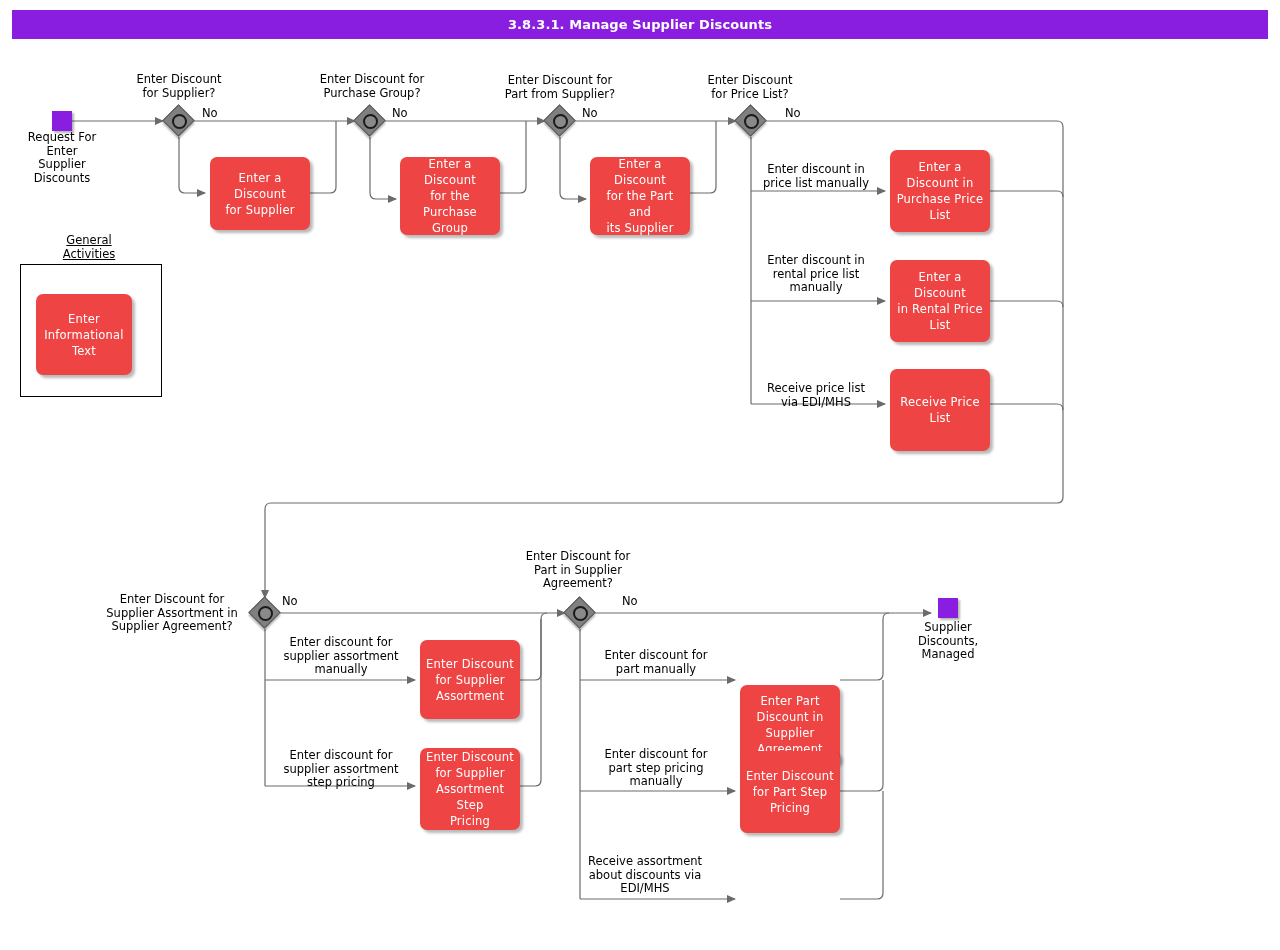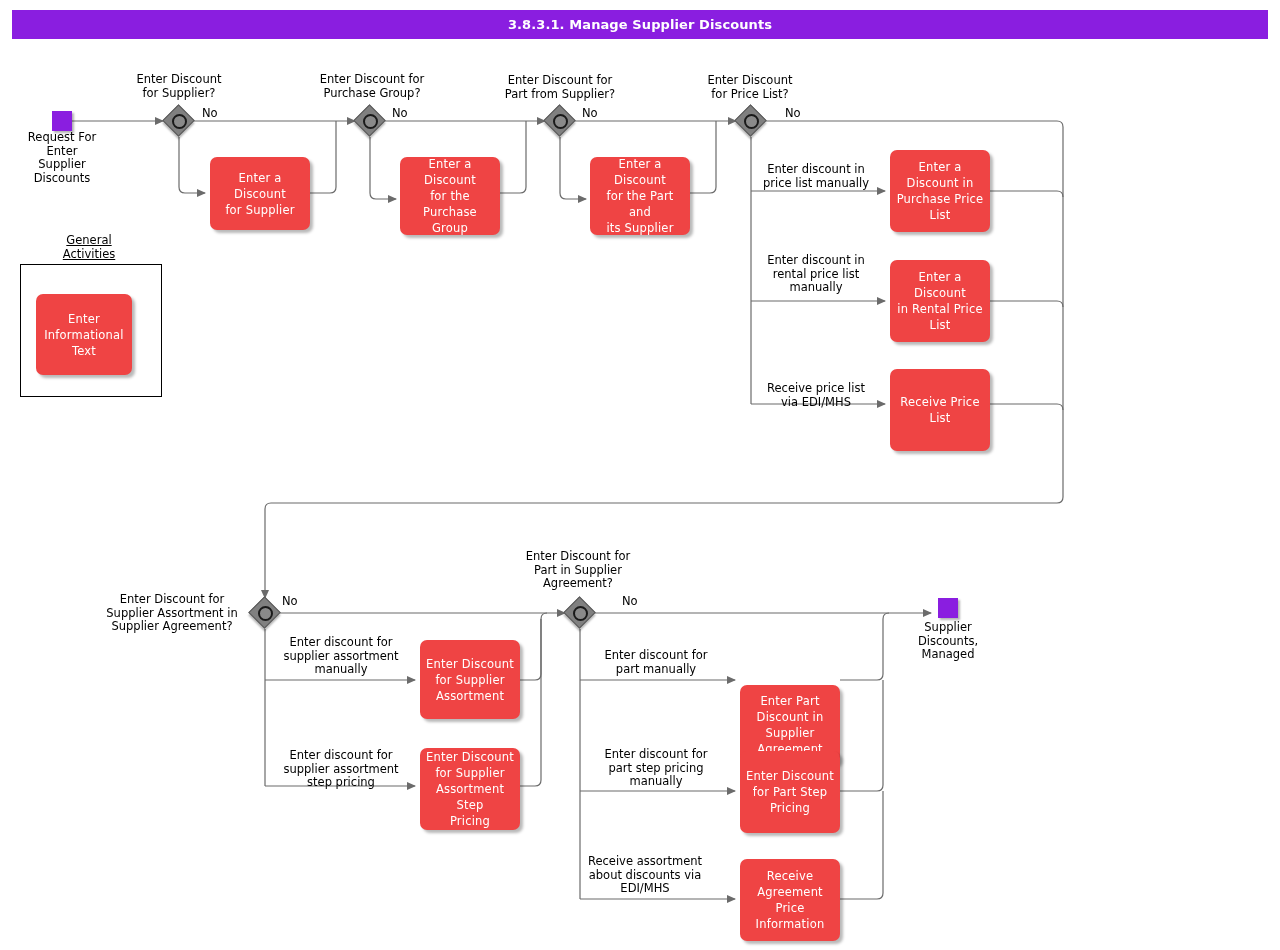--- a/index.html
+++ b/index.html
@@ -263,17 +263,14 @@
   <div class="lbl" style="left: 581px; top: 748px; width: 150px; white-space: pre-line;">Enter discount for
 part step pricing
 manually</div>
   <div class="task" style="left: 740px; top: 751px; width: 100px; height: 82px; white-space: pre-line;">Enter Discount
 for Part Step
 Pricing</div>
 
   <div class="lbl" style="left: 570px; top: 855px; width: 150px; white-space: pre-line;">Receive assortment
 about discounts via
 EDI/MHS</div>
-  <div class="task" style="left: 740px; top: 859px; width: 100px; height: 82px; white-space: pre-line;">Receive
-Agreement Price
-Information</div>
 
 </div>
 
 </body></html>

